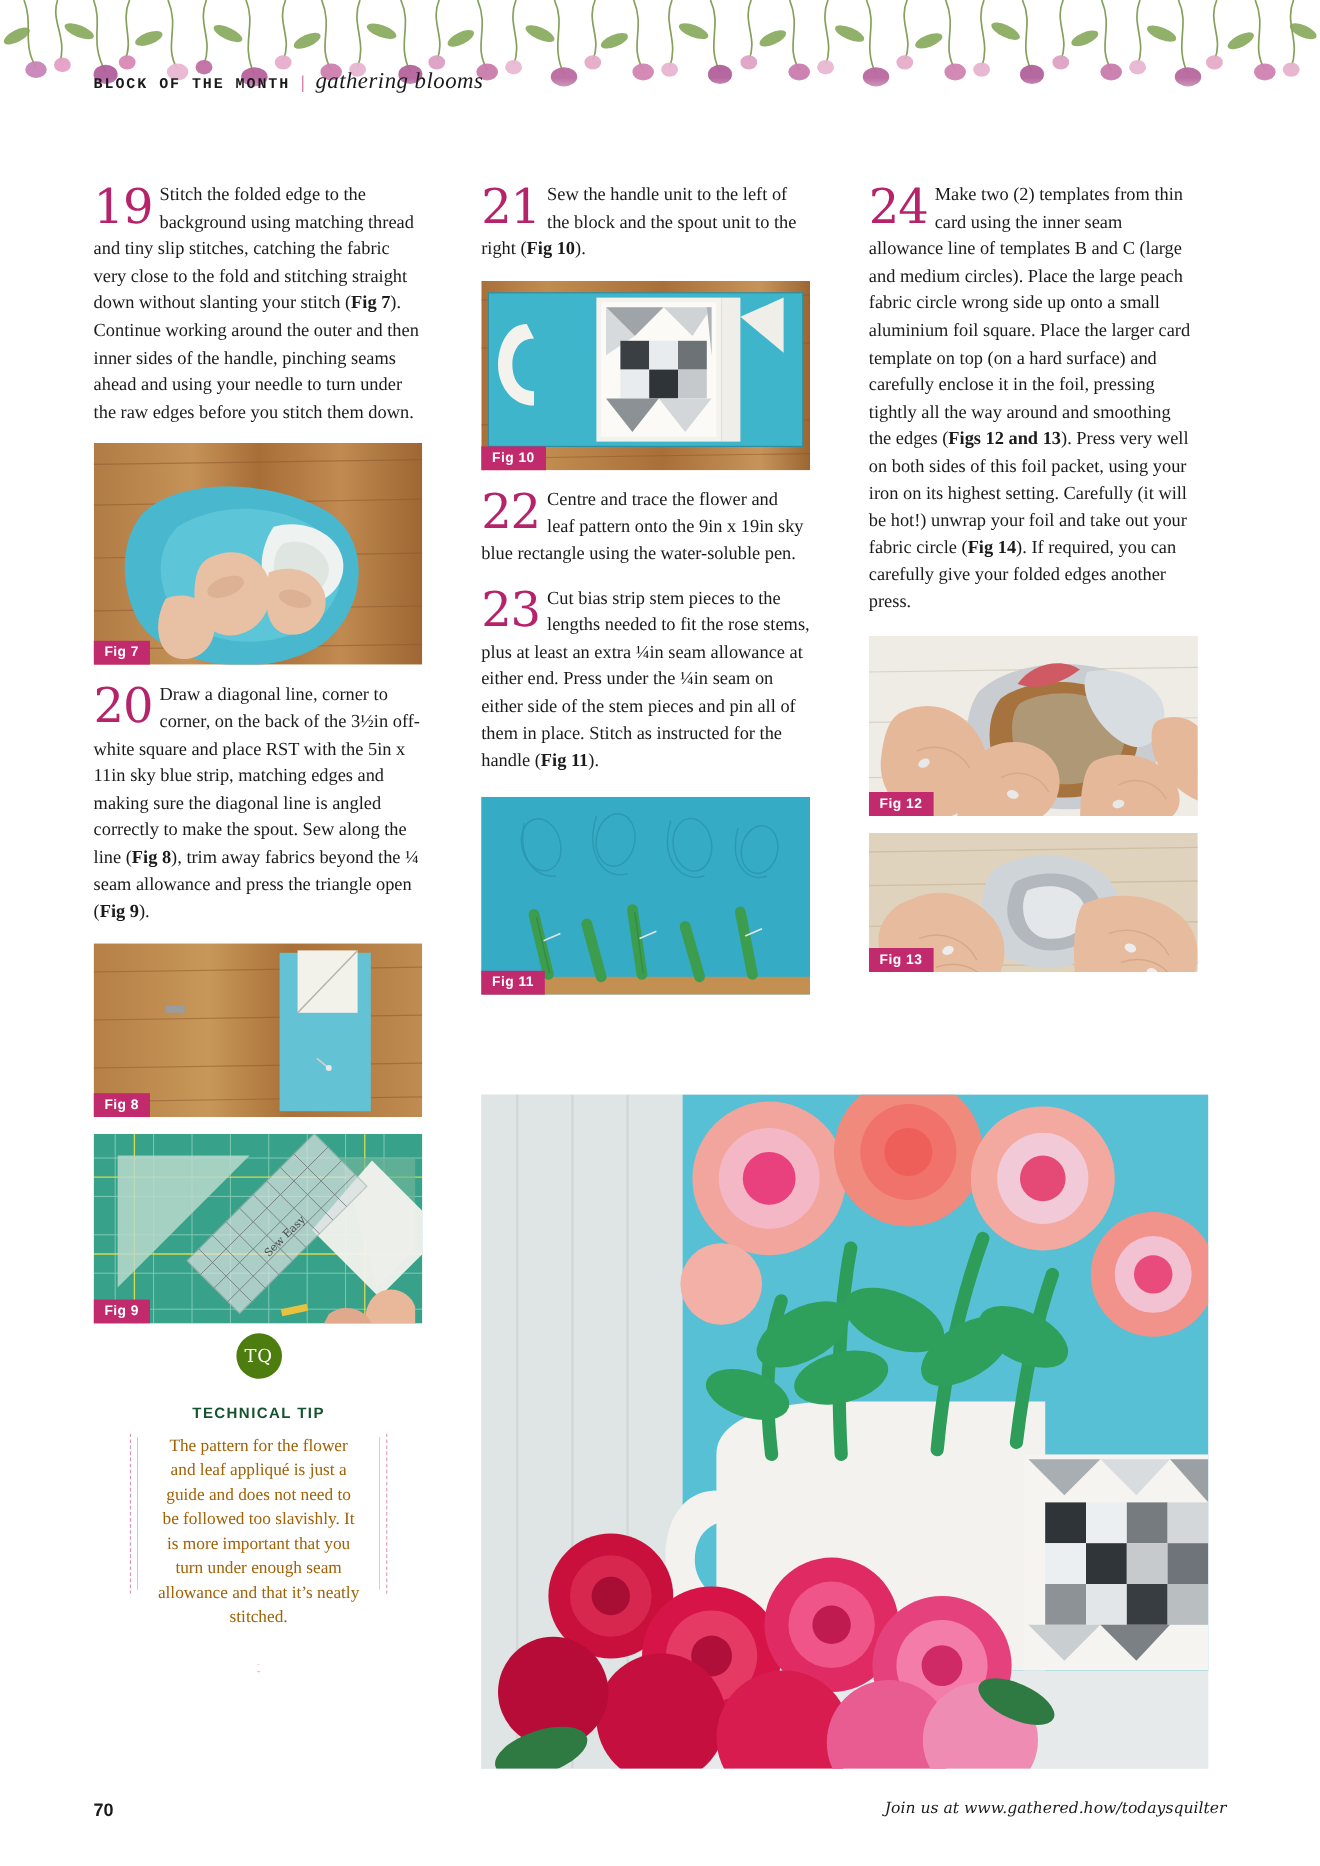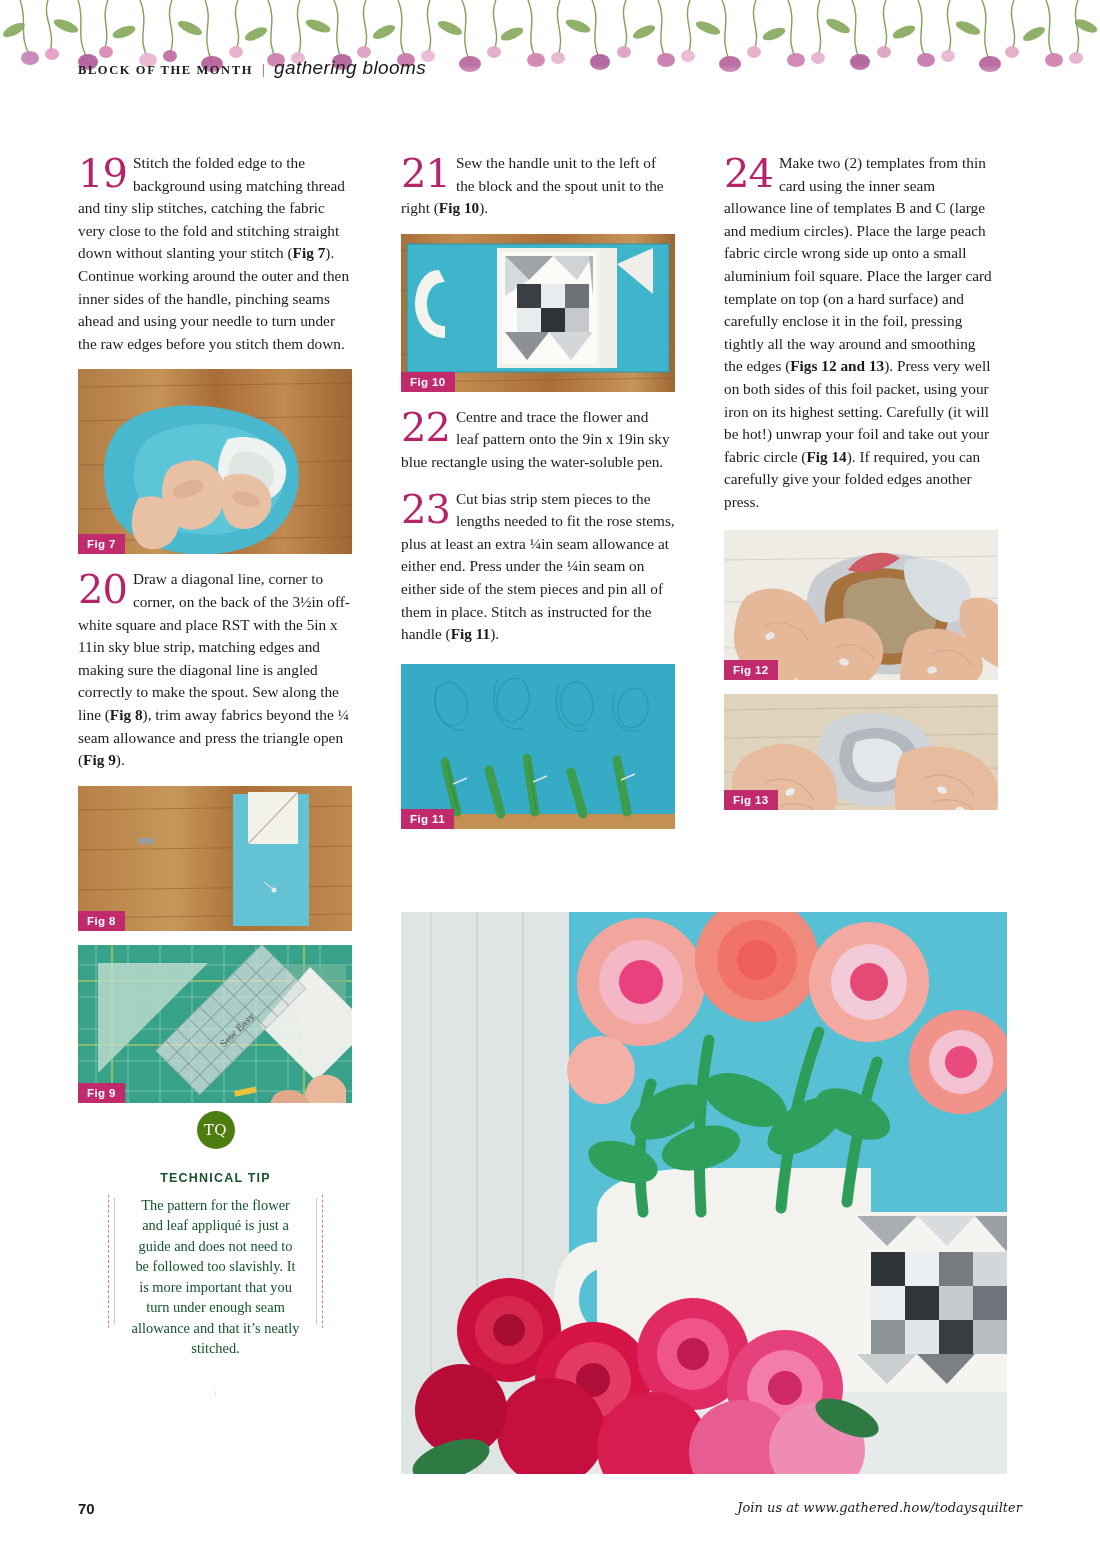--- a/index.html
+++ b/index.html
@@ -21,29 +21,29 @@
     position:absolute; left:0; bottom:0; width:1100px; height:30px;
     background:linear-gradient(to bottom, rgba(255,255,255,0), #ffffff 85%);
   }
 
   
   .runhead {
     position:absolute; left:78px; top:57px;
     display:flex; align-items:baseline; gap:9px; z-index:5;
   }
   .runhead .rh-label {
-    font-family:Liberation Serif, serif;
+    font-family:Liberation Mono, monospace;
     font-size:12.5px; font-weight:bold; letter-spacing:1.6px;
     color:#1a1a1a;
   }
   .runhead .rh-rule {
     color:#c9407a; font-size:15px; font-weight:400;
   }
   .runhead .rh-title {
-    font-family:Liberation Sans, sans-serif;
+    font-family:Liberation Serif, serif;
     font-style:italic; font-size:19px; color:#1a1a1a; letter-spacing:.4px;
   }
 
   
   .col { position:absolute; width:274px; }
   #col1 { left:78px; top:152px; }
   #col2 { left:401px; top:152px; }
   #col3 { left:724px; top:152px; }
 
   .step { position:relative; margin-bottom:14px; }
@@ -94,21 +94,21 @@
     display:flex; align-items:center; justify-content:center;
     letter-spacing:.5px;
   }
   .tiphex .tiptitle {
     position:absolute; left:0; right:0; top:42px; text-align:center;
     font-family:"Liberation Sans", sans-serif;
     font-size:12.5px; font-weight:bold; letter-spacing:1.2px; color:#14532d;
   }
   .tiphex .tiptext {
     position:absolute; left:22px; right:22px; top:66px; text-align:center;
-    font-size:14.4px; line-height:20.5px; color:#14532d;
+    font-size:14.4px; line-height:20.5px; color:#a16207;
   }
 
   
   #hero {
     position:absolute; left:401px; top:912px; width:606px; height:562px;
     overflow:hidden; background:#e9eef0;
   }
 
   
   .pagenum {

